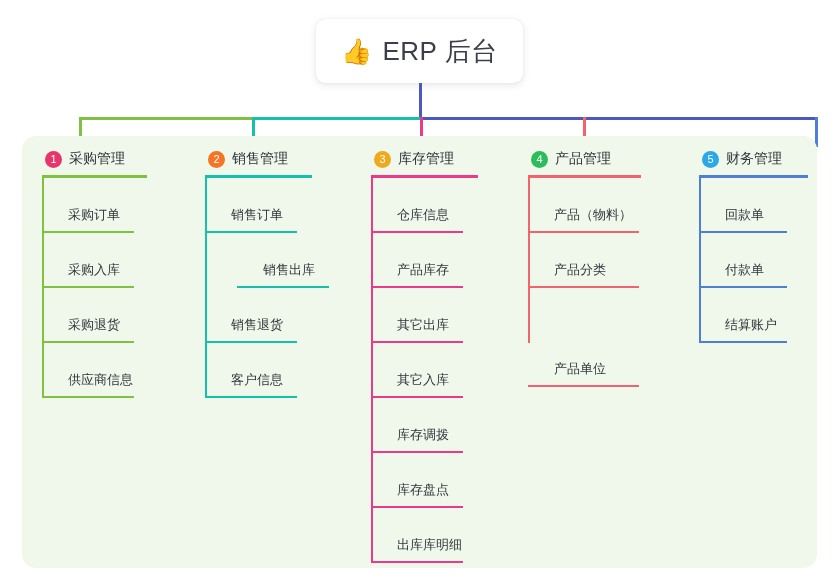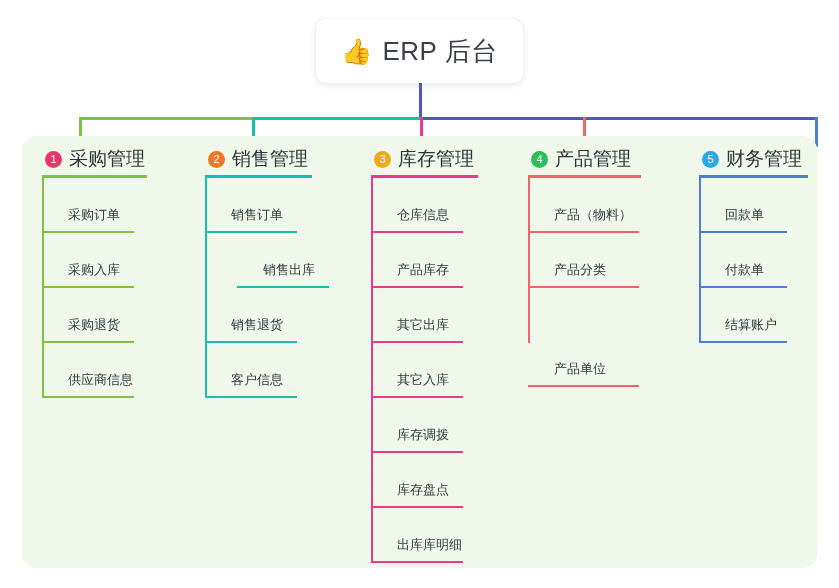--- a/index.html
+++ b/index.html
@@ -99,21 +99,21 @@
     height: 17px;
     border-radius: 50%;
     color: #ffffff;
     font-size: 11px;
     line-height: 17px;
     text-align: center;
     flex: 0 0 auto;
     font-family: "Liberation Sans", sans-serif;
   }
   .branch-title {
-    font-size: 19px;
+    font-size: 14px;
     color: #2f323c;
     white-space: nowrap;
   }
   .branch-rule {
     height: 3px;
     margin-top: 3px;
   }
   .branch-body {
     position: relative;
   }

